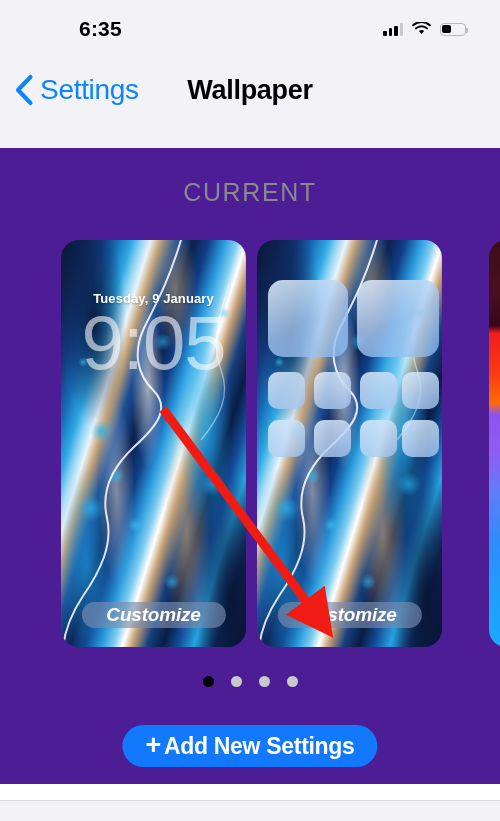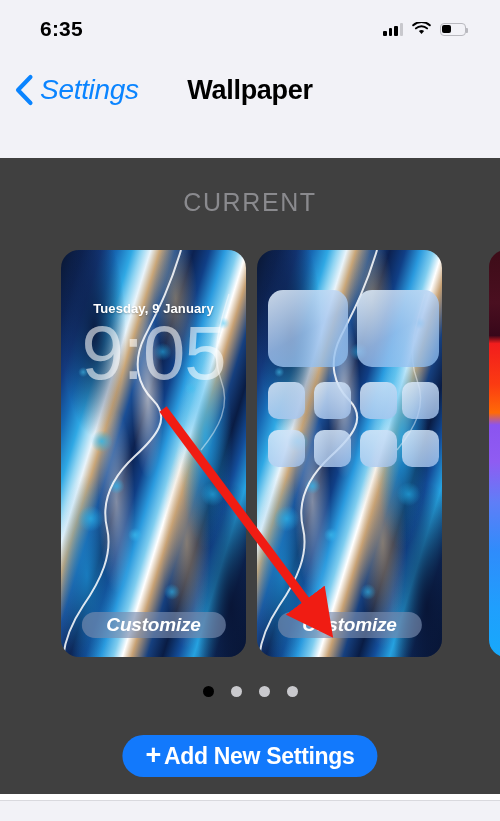--- a/index.html
+++ b/index.html
@@ -16,21 +16,21 @@
   }
 
   
   #status-bar {
     position:absolute; left:0; top:0; width:500px; height:58px;
     background:#f2f2f7;
     display:flex; align-items:center; justify-content:space-between;
     padding:0 34px 0 40px;
   }
   #status-time {
-    font-size:21px; font-weight:bold; color:#000; letter-spacing:0.2px;
+    font-size:21px; font-weight:bold; color:#000; letter-spacing:0.2px;margin-left:39px;
   }
   #status-right { display:flex; align-items:center; gap:9px; }
 
   .sig-bars { display:flex; align-items:flex-end; gap:2.0px; height:13px; }
   .sig-bars i { display:block; width:3.4px; border-radius:1px; background:#000; }
   .sig-bars i:nth-child(1){ height:5px; }
   .sig-bars i:nth-child(2){ height:7.5px; }
   .sig-bars i:nth-child(3){ height:10px; }
   .sig-bars i:nth-child(4){ height:13px; background:#c8c8cd; }
 
@@ -55,32 +55,32 @@
     background:#f2f2f7;
     border-bottom:1px solid #dededf;
   }
   #back-button {
     position:absolute; left:14px; top:16px;
     display:flex; align-items:center; gap:6px;
     cursor:pointer;
   }
   #back-chevron { width:20px; height:32px; display:block; }
   #back-label {
-    font-size:28px; color:#0a84ff; letter-spacing:-0.3px;font-style:italic;
+    font-size:28px; color:#0a84ff; letter-spacing:-0.3px;
   }
   #page-title {
     position:absolute; left:0; top:17px; width:500px;
     text-align:center;
     font-size:27px; font-weight:bold; color:#000; letter-spacing:-0.3px;
   }
 
   
   #content {
-    position:absolute; left:0; top:158px; width:500px; height:636px;
-    background:#404040;
+    position:absolute; left:0; top:148px; width:500px; height:636px;
+    background:#4c1d95;
   }
   #section-label {
     position:absolute; left:0; top:30px; width:500px;
     text-align:center;
     font-size:25px; color:#8a8a8e; letter-spacing:1.6px;
   }
 
   
   #carousel {
     position:absolute; left:0; top:92px; width:500px; height:408px;

